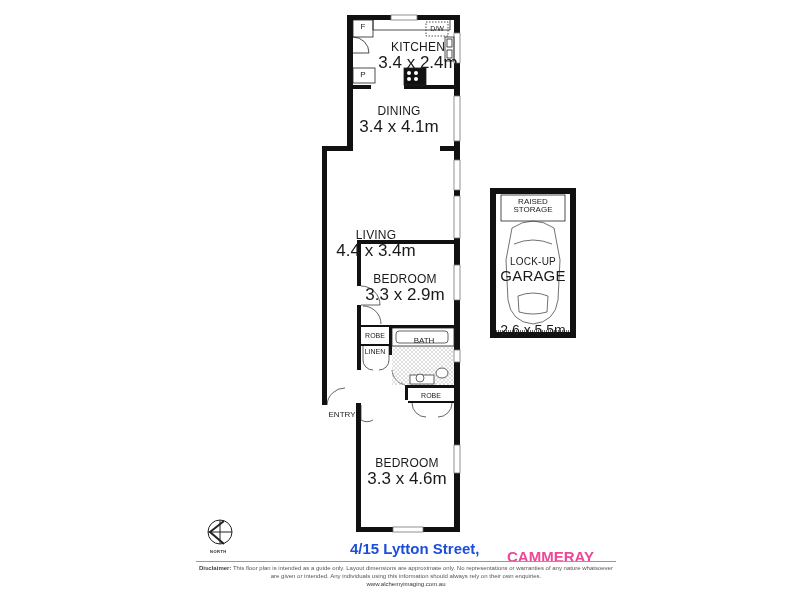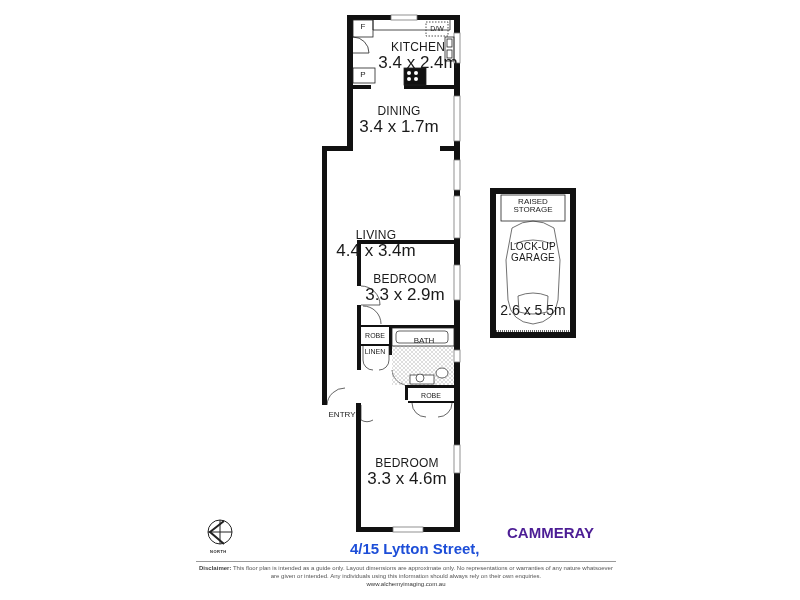--- a/index.html
+++ b/index.html
@@ -4,21 +4,21 @@
 <style>
   html, body { margin:0; padding:0; background:#ffffff; }
   body { width:800px; height:600px; position:relative; overflow:hidden; font-family:"Liberation Sans", sans-serif; color:#1a1a1a; }
   svg.plan { position:absolute; left:0; top:0; width:800px; height:600px; }
   .lbl { position:absolute; text-align:center; line-height:1.05; color:#1a1a1a; white-space:nowrap; transform:translateX(-50%); }
   .room-name { font-size:12px; letter-spacing:0.2px; }
   .room-dim { font-size:17px; }
   .small { font-size:8px; }
   .tiny { font-size:7px; }
   .address { position:absolute; left:350px; top:540px; font-size:15px; font-weight:bold; color:#1d4ed8; white-space:nowrap; }
-  .suburb { position:absolute; left:507px; top:524px; font-size:15px; font-weight:bold; color:#4c1d95; white-space:nowrap; }
+  .suburb { position:absolute; left:507px; top:548px; font-size:15px; font-weight:bold; color:#ec4899; white-space:nowrap; }
   .rule { position:absolute; left:196px; top:561px; width:420px; height:1px; background:#999; }
   .disc { position:absolute; left:196px; width:420px; text-align:center; font-size:6px; color:#555; white-space:nowrap; }
   .disc b { color:#444; }
   .north-lbl { position:absolute; left:210px; top:549px; font-size:4px; font-weight:bold; letter-spacing:0.5px; color:#222; }
 </style>
 </head>
 <body>
 
 <svg class="plan" viewBox="0 0 800 600">
   <defs>
@@ -133,37 +133,37 @@
     <path d="M224 521 L210 532 L224 544" stroke-width="2"></path>
   </g>
 </svg>
 
 <div class="lbl" style="left:404px; top:41px;margin-left:14px;">
   <div class="room-name">KITCHEN</div>
   <div class="room-dim">3.4 x 2.4m</div>
 </div>
 <div class="lbl" style="left:399px; top:105px;">
   <div class="room-name">DINING</div>
-  <div class="room-dim">3.4 x 1.7m</div>
+  <div class="room-dim">3.4 x 4.1m</div>
 </div>
 <div class="lbl" style="left:376px; top:183px;margin-top:46px;">
   <div class="room-name">LIVING</div>
   <div class="room-dim">4.4 x 3.4m</div>
 </div>
 <div class="lbl" style="left:405px; top:273px;">
   <div class="room-name">BEDROOM</div>
   <div class="room-dim">3.3 x 2.9m</div>
 </div>
 <div class="lbl" style="left:407px; top:457px;">
   <div class="room-name">BEDROOM</div>
   <div class="room-dim">3.3 x 4.6m</div>
 </div>
-<div class="lbl" style="left:533px; top:242px;">
+<div class="lbl" style="left:533px; top:257px;">
   <div class="room-name" style="font-size:10px;">LOCK-UP</div>
-  <div class="room-name" style="font-size:10px;">GARAGE</div>
+  <div class="room-name" style="font-size:15px;">GARAGE</div>
   <div class="room-dim" style="font-size:14px;margin-top:40px;">2.6 x 5.5m</div>
 </div>
 
 <div class="lbl small" style="left:363px; top:23px;">F</div>
 <div class="lbl tiny" style="left:437px; top:25px;">D/W</div>
 <div class="lbl small" style="left:363px; top:71px;">P</div>
 <div class="lbl tiny" style="left:375px; top:332px;">ROBE</div>
 <div class="lbl tiny" style="left:375px; top:348px;">LINEN</div>
 <div class="lbl small" style="left:424px; top:337px;">BATH</div>
 <div class="lbl tiny" style="left:431px; top:392px;">ROBE</div>

